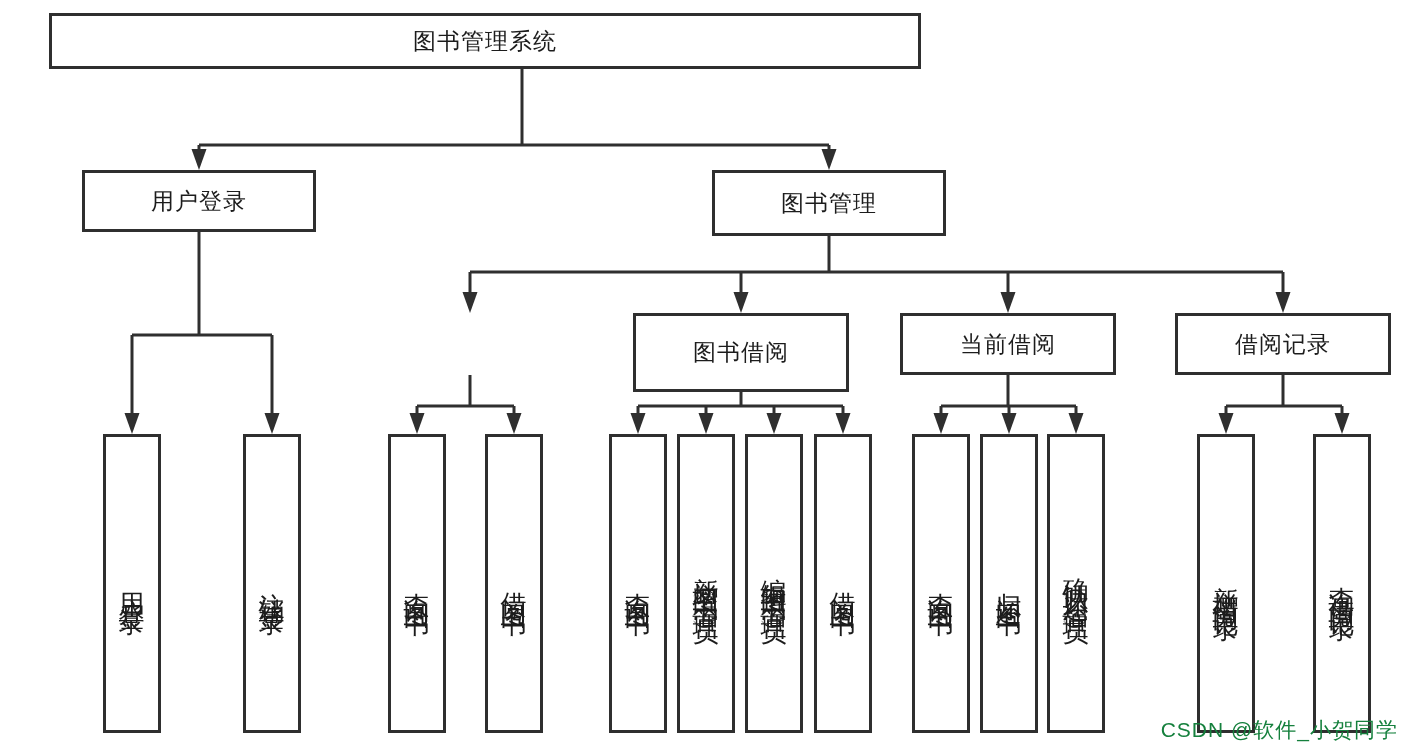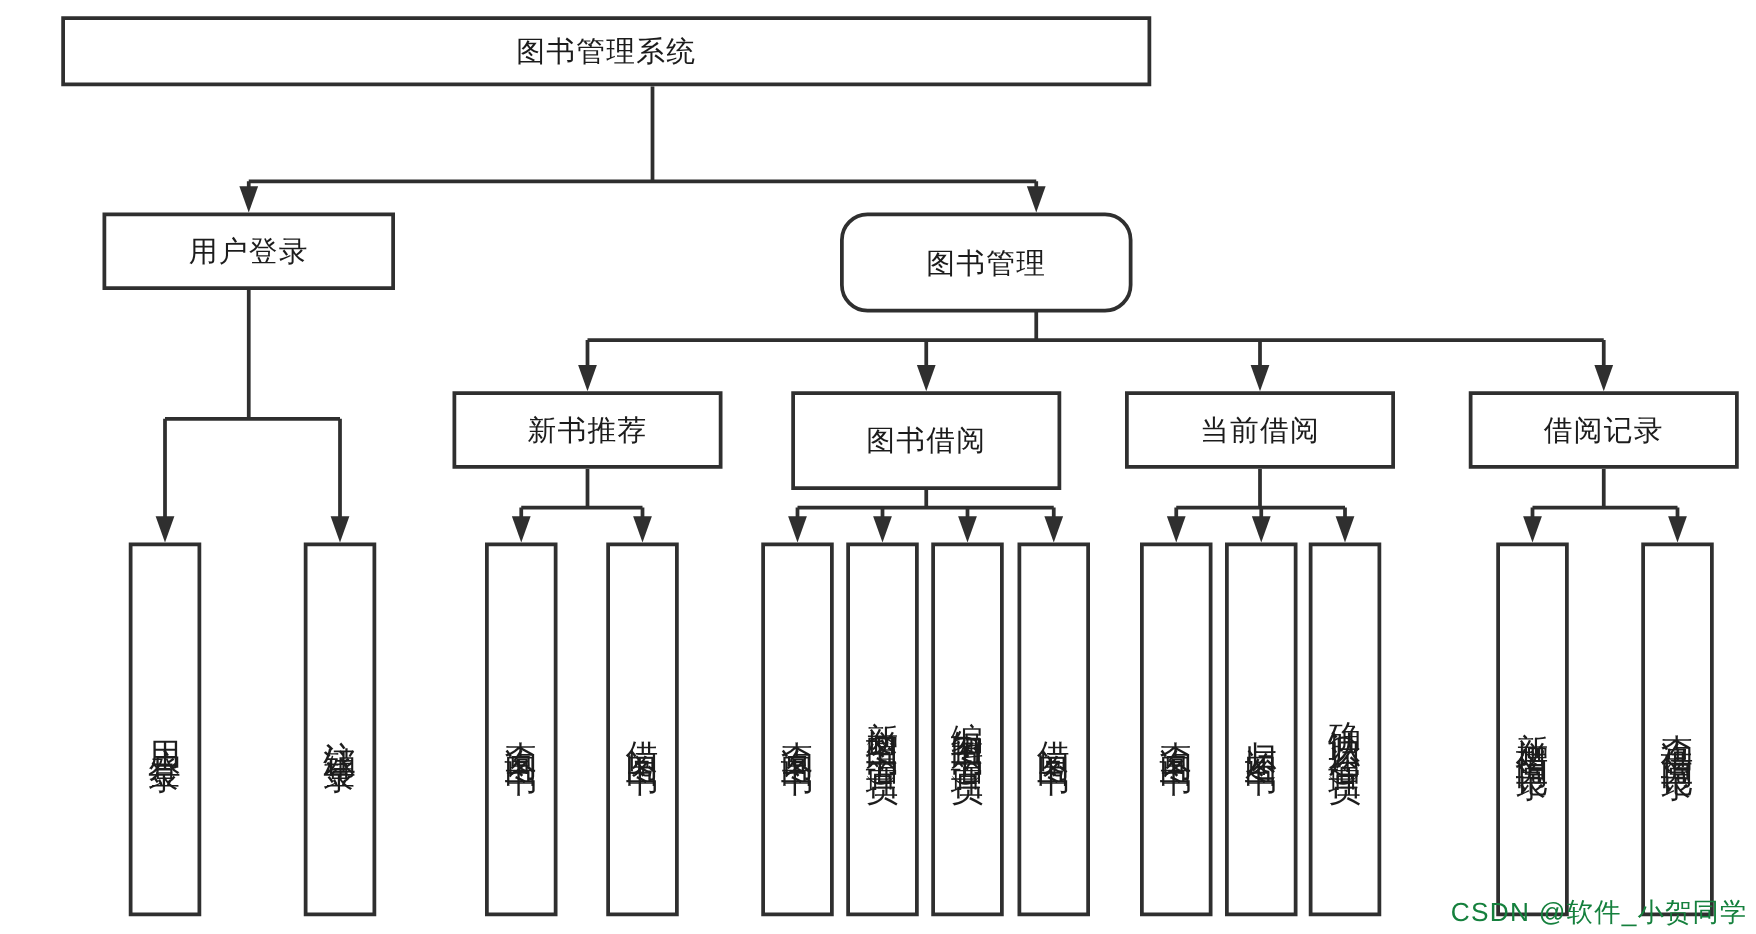--- a/index.html
+++ b/index.html
@@ -116,34 +116,31 @@
     <polygon points="1334.5,413 1349.5,413 1342,434"></polygon>
   </svg>
 
   <div class="node" style="left:21px; top:13px; width:872px; height:56px;margin-left:28px;">
     <span>图书管理系统</span>
   </div>
 
   <div class="node" style="left:82px; top:170px; width:234px; height:62px;">
     <span>用户登录</span>
   </div>
-  <div class="node" style="left:672px; top:170px; width:234px; height:80px;border-radius:22px;">
+  <div class="node" style="left:712px; top:170px; width:234px; height:66px;">
     <span>图书管理</span>
   </div>
 
   <div class="node vnode" style="left:103px; top:434px; width:58px; height:299px;">
     <span>用户登录</span>
   </div>
   <div class="node vnode" style="left:243px; top:434px; width:58px; height:299px;">
     <span>注销登录</span>
   </div>
 
-  <div class="node" style="left:362px; top:313px; width:216px; height:62px;">
-    <span>新书推荐</span>
-  </div>
   <div class="node" style="left:633px; top:313px; width:216px; height:79px;">
     <span>图书借阅</span>
   </div>
   <div class="node" style="left:900px; top:313px; width:216px; height:62px;">
     <span>当前借阅</span>
   </div>
   <div class="node" style="left:1175px; top:313px; width:216px; height:62px;">
     <span>借阅记录</span>
   </div>
 

